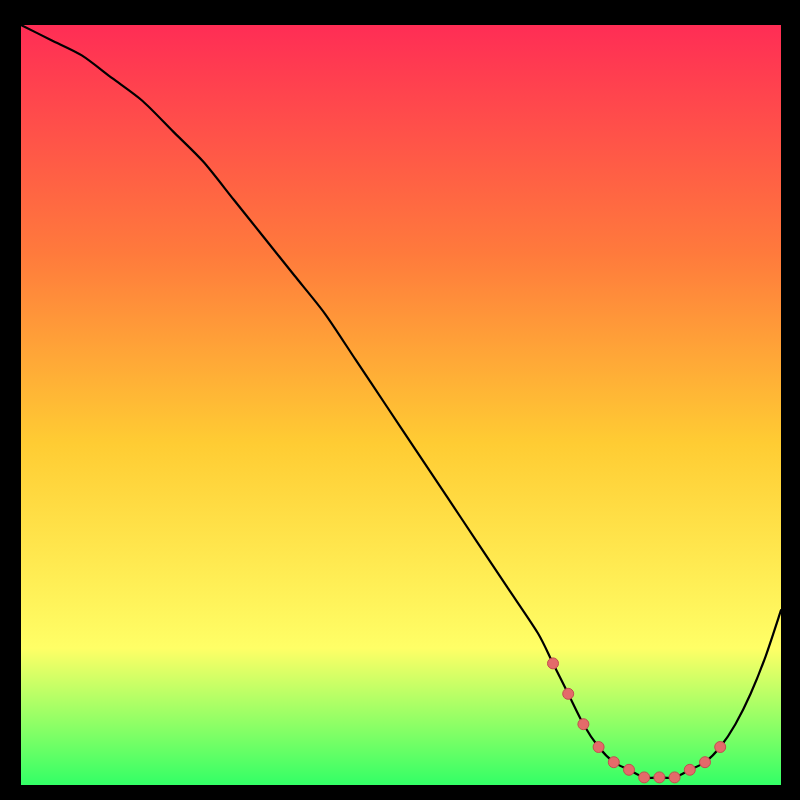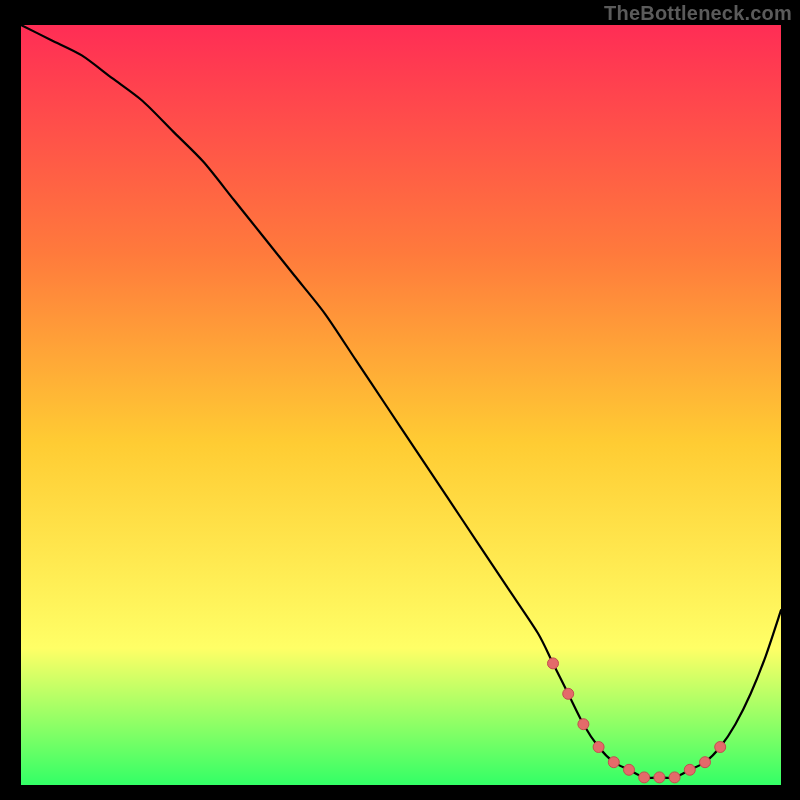--- a/index.html
+++ b/index.html
@@ -35,21 +35,20 @@
   }
   svg {
     display: block;
   }
 </style>
 </head>
 <body>
 
 <div class="stage">
 
-  <div class="watermark">TheBottleneck.com</div>
 
   <div class="plot-wrap">
     <svg id="chart-svg" width="760" height="760" viewBox="0 0 760 760" preserveAspectRatio="none">
       <defs>
         <linearGradient id="bg-grad" x1="0" y1="0" x2="0" y2="1">
           <stop id="g0" offset="0%" stop-color="#ff2d55"></stop>
           <stop id="g1" offset="30%" stop-color="#ff7a3c"></stop>
           <stop id="g2" offset="55%" stop-color="#ffcc33"></stop>
           <stop id="g3" offset="82%" stop-color="#ffff66"></stop>
           <stop id="g4" offset="100%" stop-color="#33ff66"></stop>

